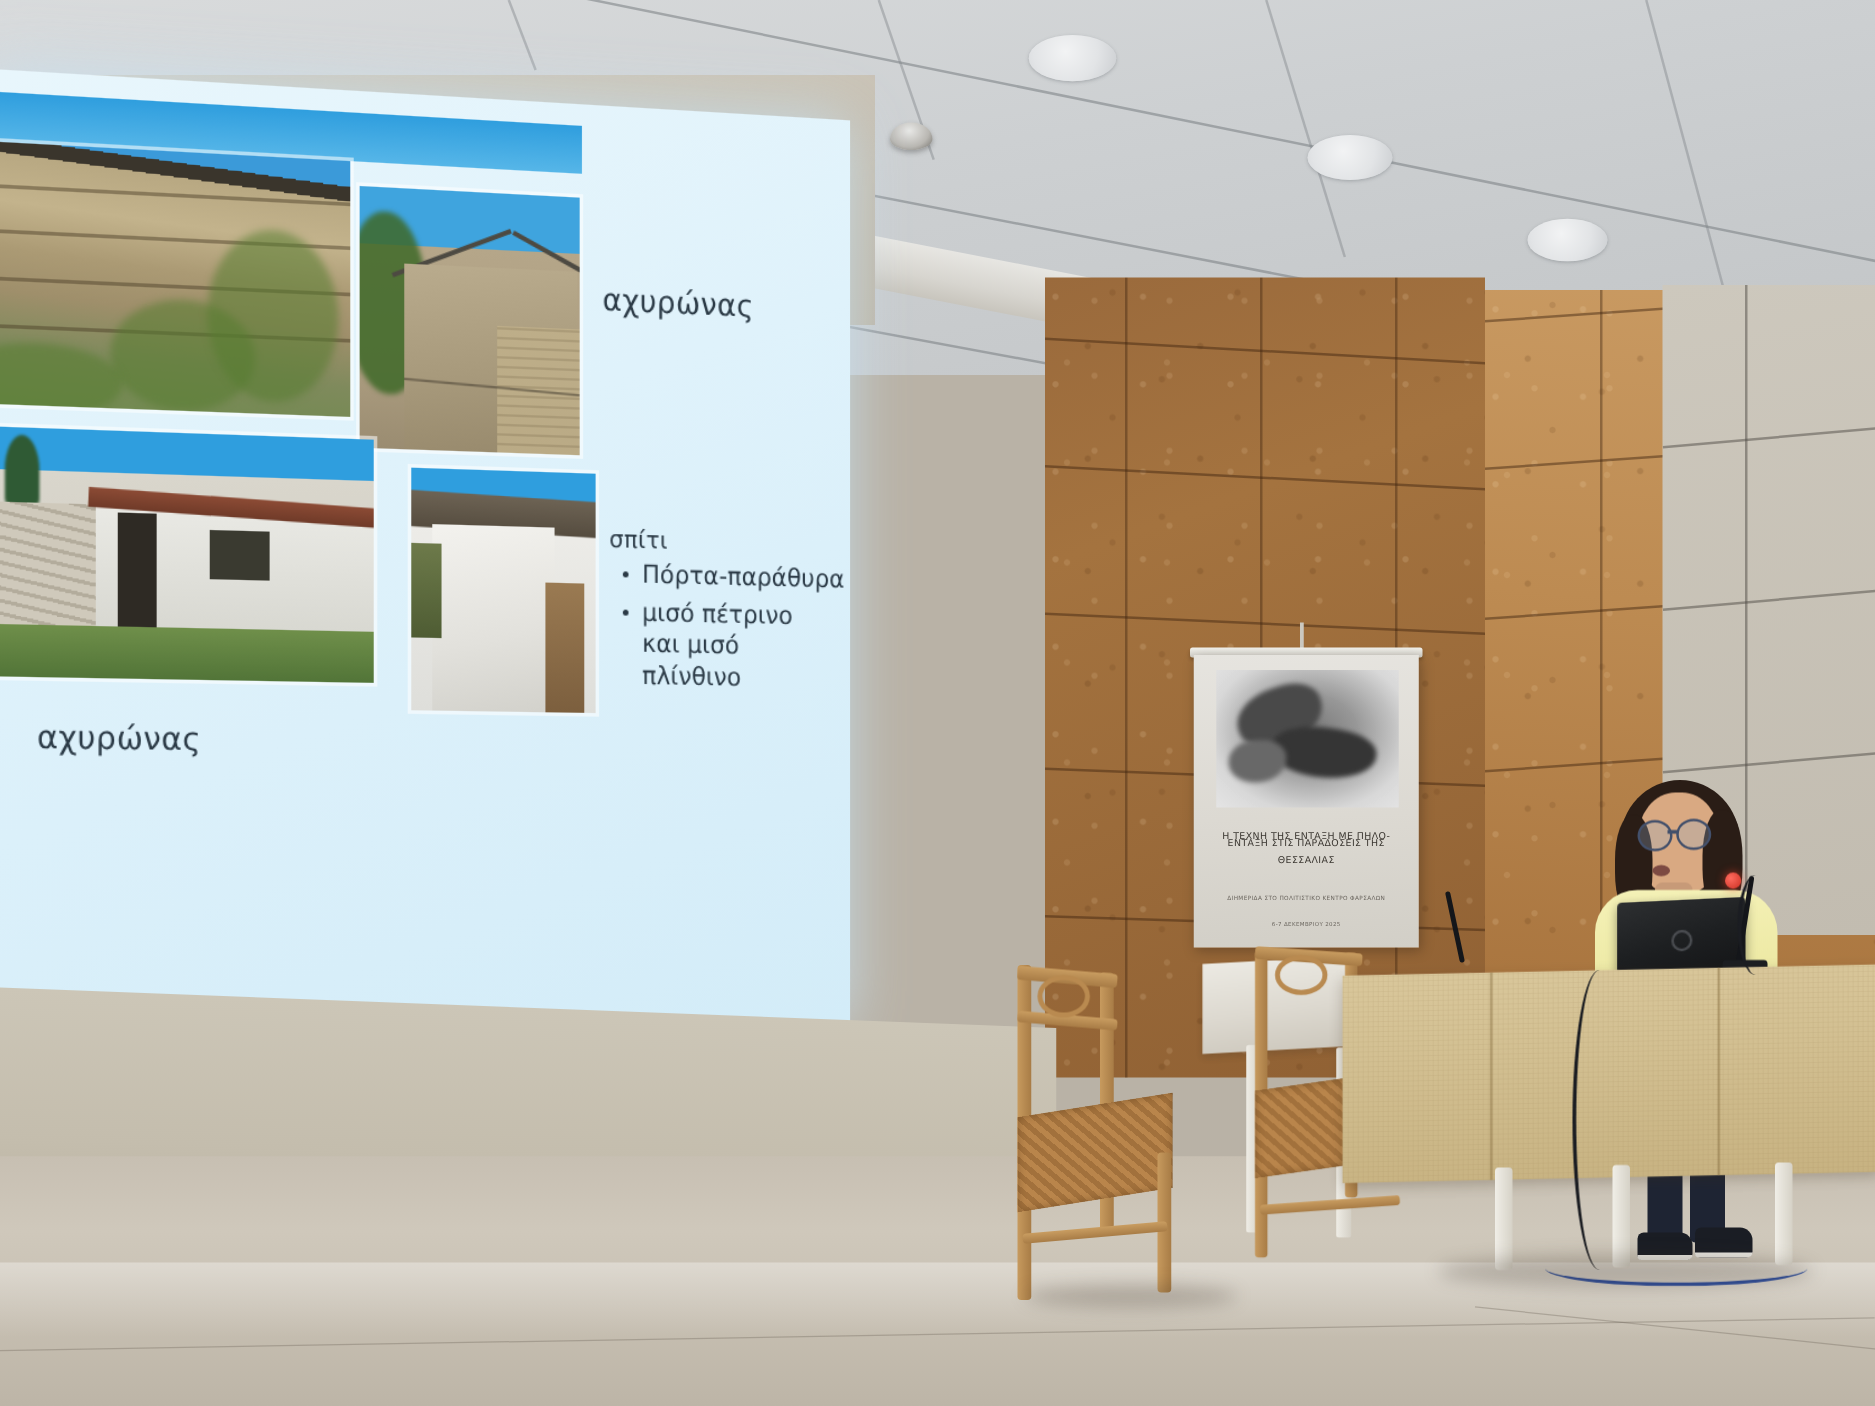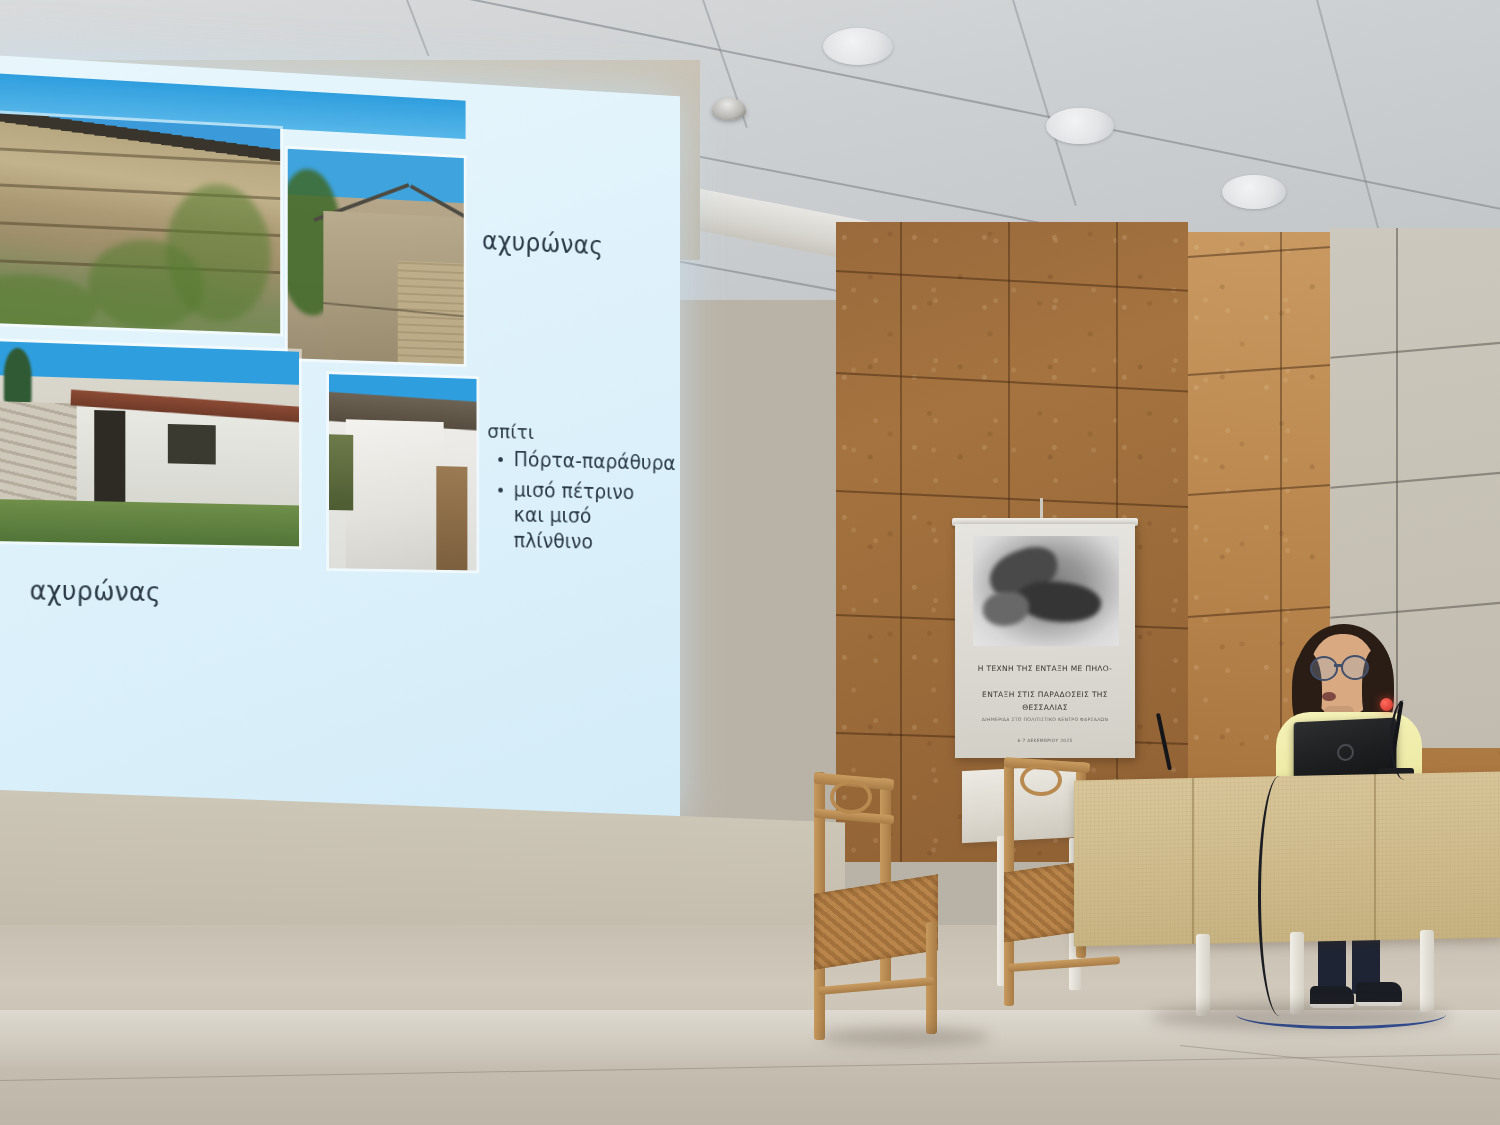--- a/index.html
+++ b/index.html
@@ -301,21 +301,21 @@
 
   <div class="banner-pole" style="left:1040px;top:498px;height:30px;"></div>
   <div class="banner-rail" style="left:952px;top:518px;width:186px;"></div>
   <div class="banner" style="left:955px;top:524px;width:180px;height:234px;">
     <div class="banner-img" style="left:18px;top:12px;width:146px;height:110px;">
       <div class="bi-shape" style="left:16px;top:14px;width:70px;height:46px;transform:rotate(-18deg);"></div>
       <div class="bi-shape" style="left:44px;top:46px;width:84px;height:40px;transform:rotate(8deg);background:#3b3833;"></div>
       <div class="bi-shape" style="left:10px;top:56px;width:46px;height:34px;background:#6d6962;"></div>
     </div>
     <div class="banner-title" style="left:6px;top:138px;width:168px;">Η ΤΕΧΝΗ ΤΗΣ ΕΝΤΑΞΗ ΜΕ ΠΗΛΟ-</div>
-    <div class="banner-title" style="left:4px;top:164px;width:172px;">ΕΝΤΑΞΗ ΣΤΙΣ ΠΑΡΑΔΟΣΕΙΣ ΤΗΣ ΘΕΣΣΑΛΙΑΣ</div>
+    <div class="banner-title" style="left:4px;top:144px;width:172px;">ΕΝΤΑΞΗ ΣΤΙΣ ΠΑΡΑΔΟΣΕΙΣ ΤΗΣ ΘΕΣΣΑΛΙΑΣ</div>
     <div class="banner-sub" style="left:6px;top:193px;width:168px;">ΔΙΗΜΕΡΙΔΑ ΣΤΟ ΠΟΛΙΤΙΣΤΙΚΟ ΚΕΝΤΡΟ ΦΑΡΣΑΛΩΝ</div>
     <div class="banner-date" style="left:6px;top:214px;width:168px;">6-7 ΔΕΚΕΜΒΡΙΟΥ 2025</div>
   </div>
 
   <div class="sm-table-cloth" style="left:962px;top:768px;width:120px;height:72px;transform:skewY(-3deg);"></div>
   <div class="sm-leg" style="left:997px;top:836px;width:12px;height:150px;"></div>
   <div class="sm-leg" style="left:1069px;top:838px;width:12px;height:152px;"></div>
 
   <div class="chair" style="left:808px;top:772px;width:130px;height:270px;">
     <div class="ch-post" style="left:6px;top:0;width:11px;height:268px;"></div>

